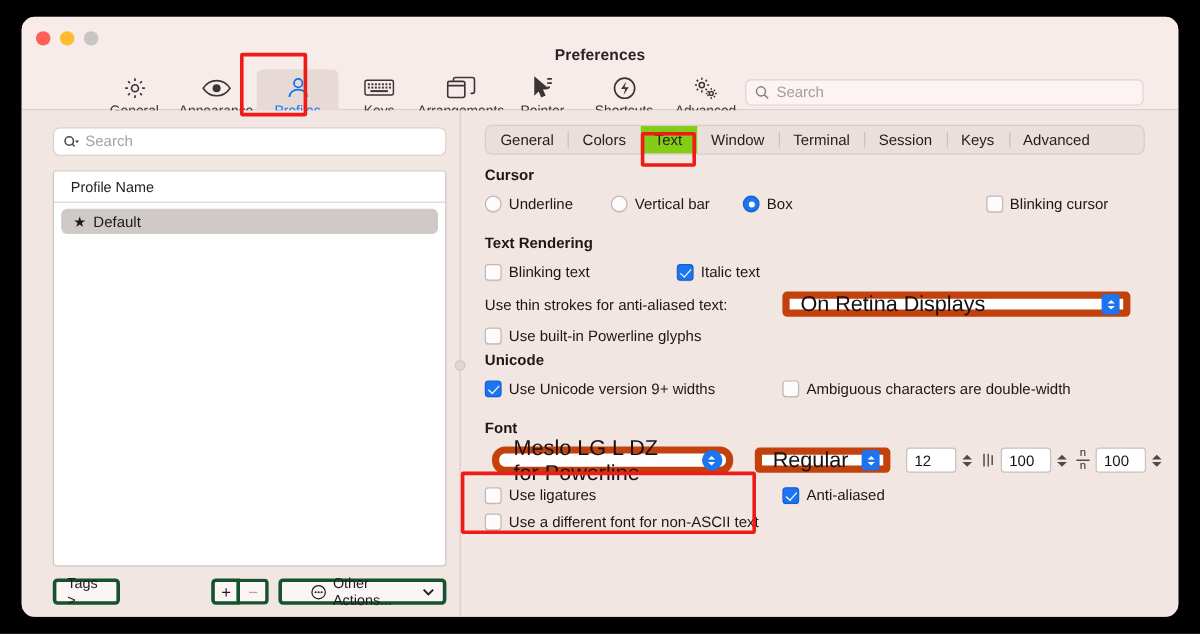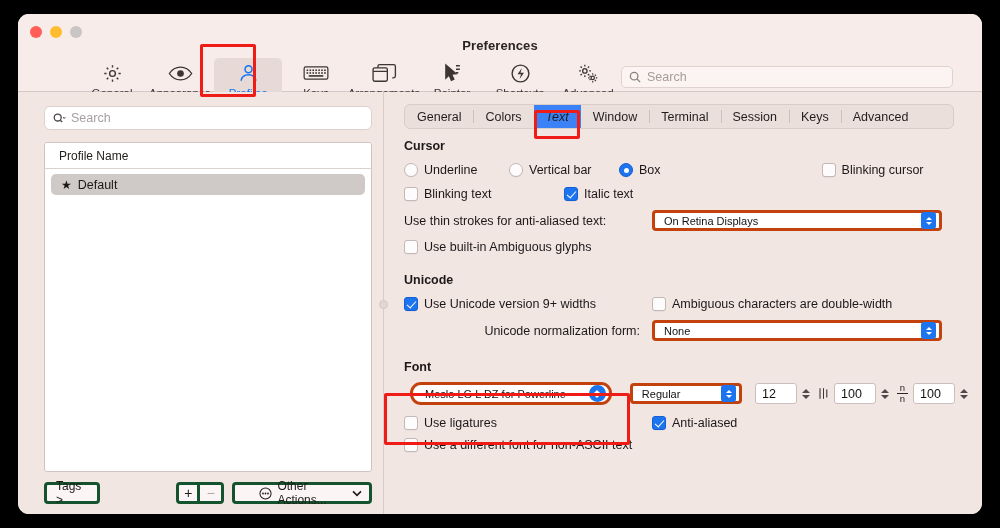--- a/index.html
+++ b/index.html
@@ -116,21 +116,21 @@
   }
   .tab {
     position:relative; flex:0 0 auto; padding:0 12px;
     display:flex; align-items:center; justify-content:center;
     font-size:12.5px; color:#221e1d; cursor:default;
   }
   .tab + .tab::before {
     content:""; position:absolute; left:0; top:5px; bottom:5px;
     width:1px; background:#cdbfbc;
   }
-  .tab.active { background:#3b82f6;font-style:italic; }
+  .tab.active { background:#84cc16; }
   .tab.active::before, .tab.active + .tab::before { background:transparent; }
 
   .content { position:absolute; left:20px; right:14px; top:47px; bottom:0; }
 
   .sect-title { font-size:12.5px; font-weight:bold; color:#1c1818; }
   .row { display:flex; align-items:center; }
   .lbl { font-size:12.5px; color:#1c1818; }
 
   
   .radio {
@@ -154,23 +154,23 @@
   }
   .cb.on::after {
     content:""; width:4px; height:8px; margin-top:-2px;
     border:solid #fff; border-width:0 1.8px 1.8px 0; transform:rotate(42deg);
   }
 
   .ctl { display:flex; align-items:center; gap:6px; }
 
   
   .popup {
-    height:21px; background:#fff; border:3px solid #c2410c; border-radius:4px;
+    height:21px; background:#fff; border:6px solid #c2410c; border-radius:4px;
     display:flex; align-items:center; justify-content:space-between;
-    padding:0 3px 0 9px; font-size:11px; color:#141111; cursor:default;gap:11px;
+    padding:0 3px 0 9px; font-size:18px; color:#141111; cursor:default;gap:11px;
   }
   .popup.round { border-radius:11px; padding-left:12px; }
   .chev {
     width:15px; height:17px; border-radius:3px; background:#1c74ef;
     display:flex; flex-direction:column; align-items:center; justify-content:center;
     gap:2px; flex:0 0 auto;
   }
   .chev i { display:block; width:0;height:0; border-left:3.2px solid transparent; border-right:3.2px solid transparent; }
   .chev i.up { border-bottom:3.6px solid #fff; }
   .chev i.dn { border-top:3.6px solid #fff; }
@@ -410,20 +410,21 @@
           <div class="ctl">
             <span class="radio on"></span>
             <span class="lbl">Box</span>
           </div>
           <div class="ctl" style="margin-left:161px;">
             <span class="cb"></span>
             <span class="lbl">Blinking cursor</span>
           </div>
         </div>
 
+        <div class="sect-title" style="margin-top:19px;">Text Rendering</div>
 
         <div class="row" style="margin-top:10px;">
           <div class="ctl" style="width:160px;">
             <span class="cb"></span>
             <span class="lbl">Blinking text</span>
           </div>
           <div class="ctl">
             <span class="cb on"></span>
             <span class="lbl">Italic text</span>
           </div>
@@ -436,47 +437,37 @@
             <span class="chev">
                 <i class="up"></i>
                 <i class="dn"></i>
               </span>
           </div>
         </div>
 
         <div class="row" style="margin-top:9px;">
           <div class="ctl">
             <span class="cb"></span>
-            <span class="lbl">Use built-in Ambiguous glyphs</span>
-          </div>
-        </div>
-
-        <div class="sect-title" style="margin-top:19px;">Unicode</div>
+            <span class="lbl">Use built-in Powerline glyphs</span>
+          </div>
+        </div>
+
+        <div class="sect-title" style="margin-top:6px;">Unicode</div>
 
         <div class="row" style="margin-top:10px;">
           <div class="ctl" style="width:248px;">
             <span class="cb on"></span>
             <span class="lbl">Use Unicode version 9+ widths</span>
           </div>
           <div class="ctl">
             <span class="cb"></span>
             <span class="lbl">Ambiguous characters are double-width</span>
           </div>
         </div>
 
-        <div class="row" style="margin-top:9px;">
-          <span class="lbl" style="width:248px; text-align:right; padding-right:12px;">Unicode normalization form:</span>
-          <div class="popup" style="width:290px;">
-            <span>None</span>
-            <span class="chev">
-                <i class="up"></i>
-                <i class="dn"></i>
-              </span>
-          </div>
-        </div>
 
         <div class="sect-title" style="margin-top:19px;">Font</div>
 
         <div class="row" style="margin-top:8px;">
           <div class="popup round" style="width:213px; height:23px; margin-left:6px;">
             <span>Meslo LG L DZ for Powerline</span>
             <span class="chev" style="border-radius:50%; width:17px; height:17px;">
                 <i class="up"></i>
                 <i class="dn"></i>
               </span>

